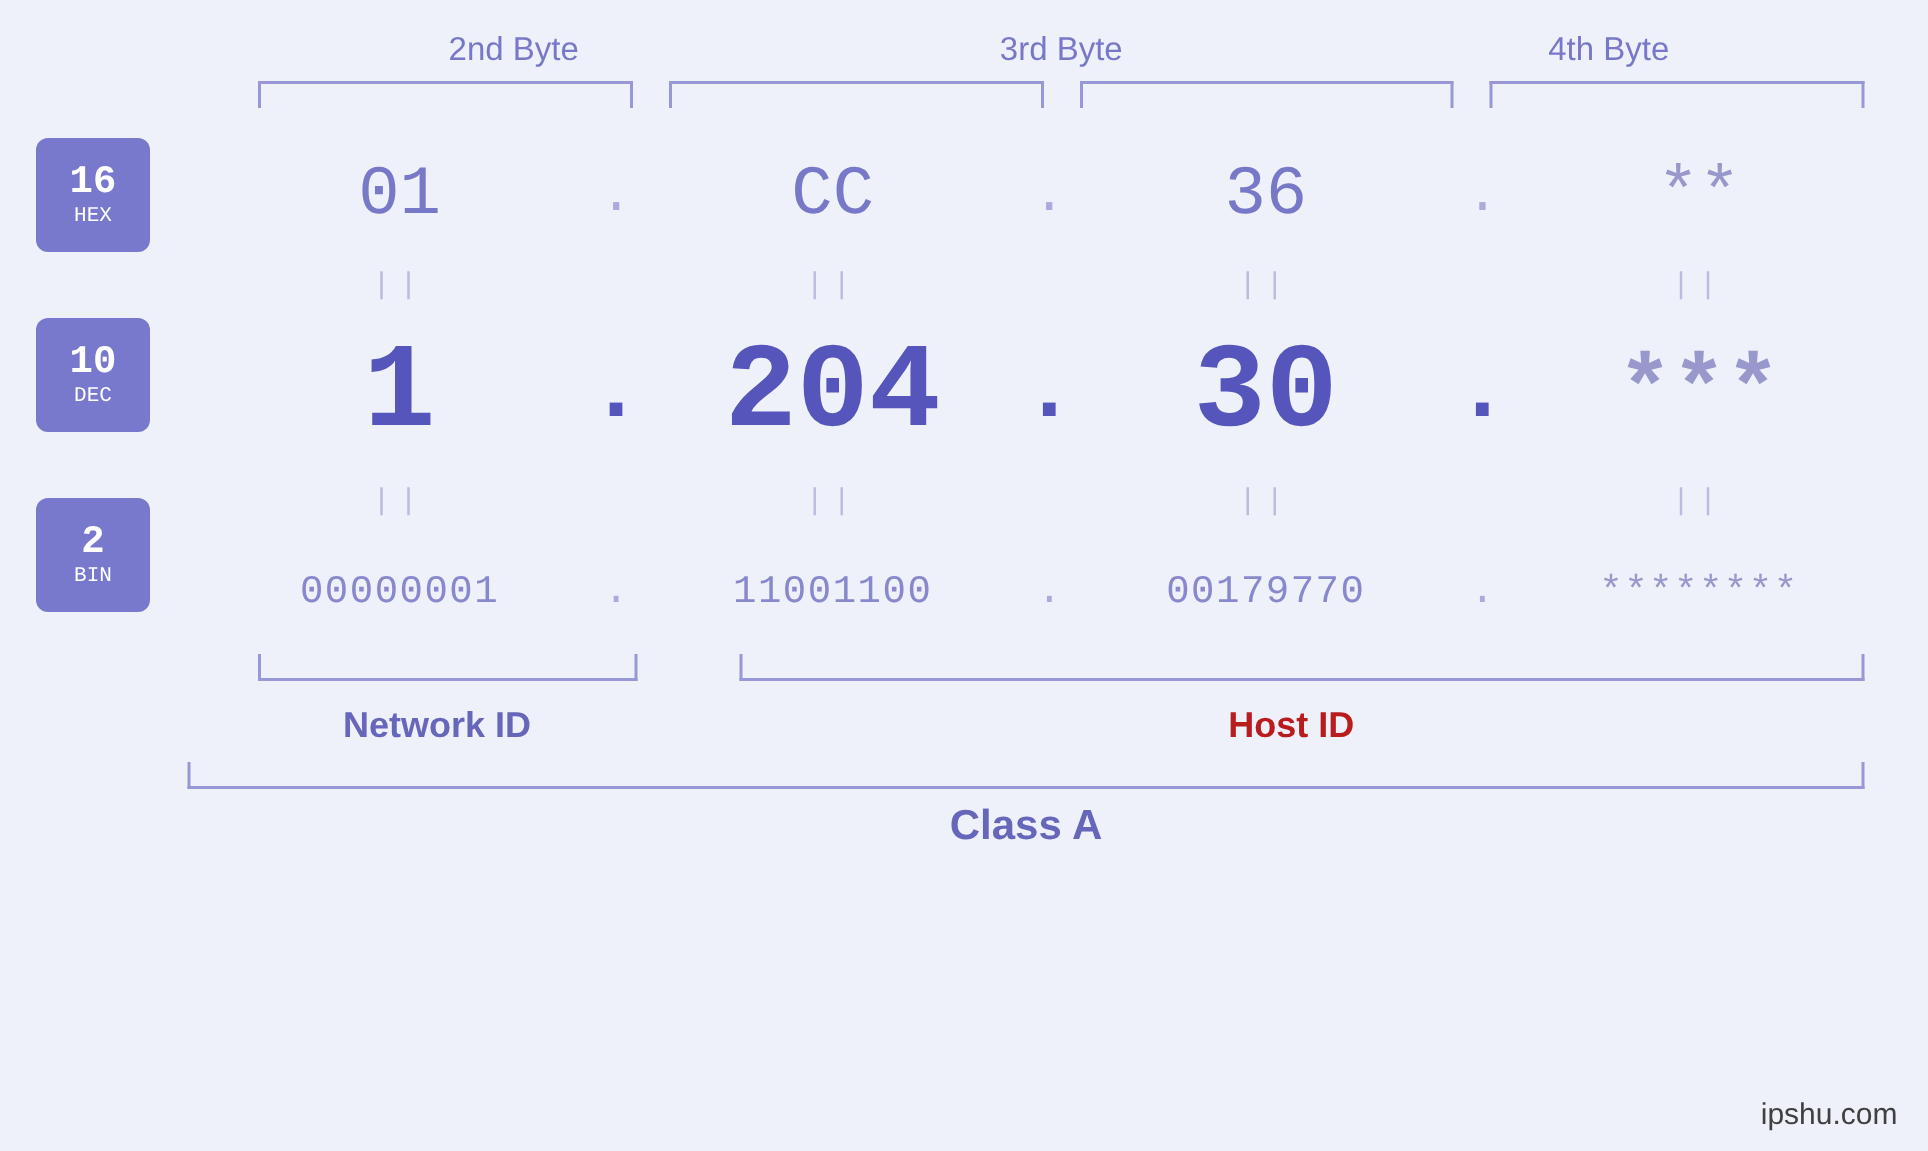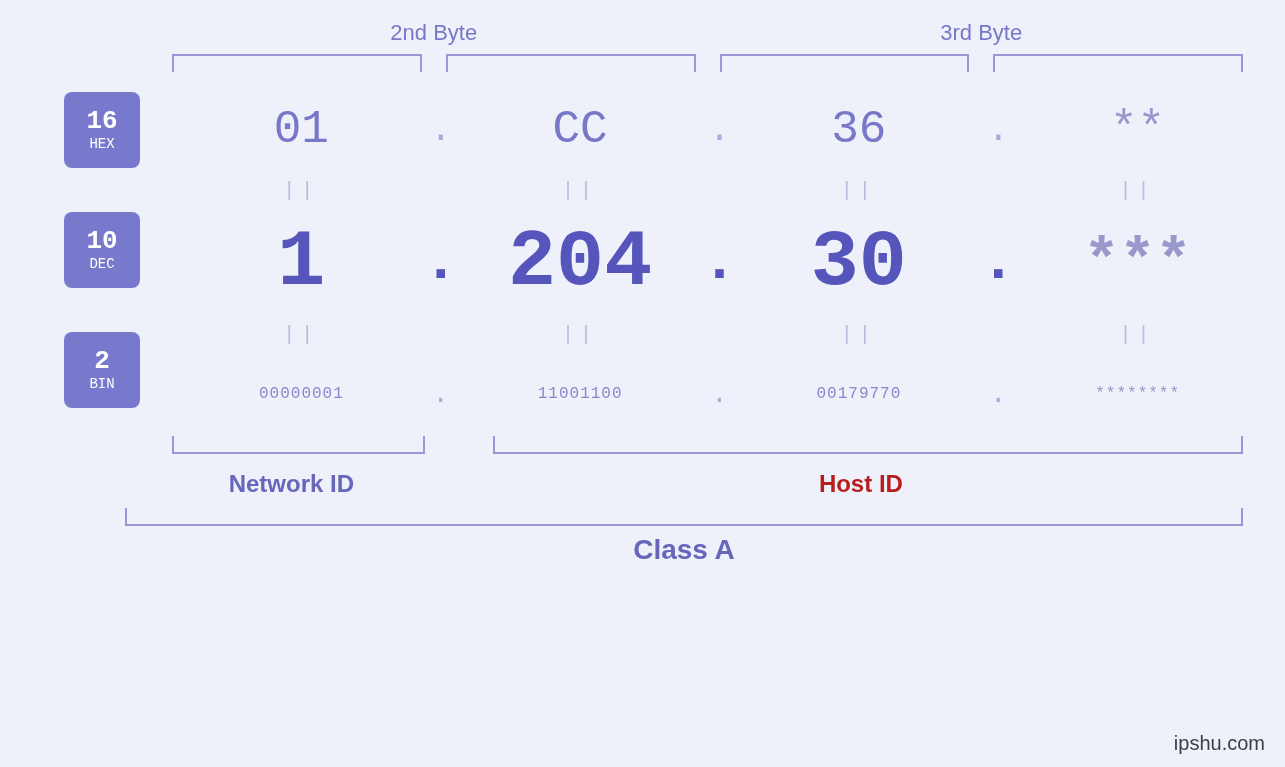--- a/index.html
+++ b/index.html
@@ -88,21 +88,21 @@
       height: 18px;
       border-top: 2px solid #9898d8;
       border-left: 2px solid #9898d8;
       border-right: 2px solid #9898d8;
       margin: 0 12px;
     }
 
     
     .rows-container {
       display: flex;
-      padding-left: 64px;
+      padding-left: 24px;
       padding-right: 30px;
     }
 
     .left-badges {
       width: 120px;
       display: flex;
       flex-direction: column;
       gap: 0;
     }
 
@@ -138,21 +138,21 @@
 
     .sep-cell {
       width: 44px;
       flex: 0 0 44px;
       text-align: center;
       color: #9898cc;
     }
 
     .hex-val { font-size: 46px; font-weight: 300; }
     .dec-val { font-size: 80px; font-weight: bold; color: #5555bb; }
-    .bin-val { font-size: 16px; letter-spacing: 1px; color: #8888cc; }
+    .bin-val { font-size: 26px; letter-spacing: 1px; color: #8888cc; }
 
     .hex-sep { font-size: 36px; color: #aaaadd; }
     .dec-sep { font-size: 60px; font-weight: bold; color: #5555bb; }
     .bin-sep { font-size: 28px; color: #aaaadd; }
 
     .eq-row {
       display: flex;
       align-items: center;
       height: 44px;
     }
@@ -259,20 +259,21 @@
   </style>
 </head>
 <body>
 
 <div class="full-layout">
 
   <div class="top-section">
     <div class="byte-headers">
       <div class="byte-header">2nd Byte</div>
       <div class="byte-header">3rd Byte</div>
+      <div class="byte-header">4th Byte</div>
     </div>
     <div class="byte-brackets-top">
       <div class="top-bracket"></div>
       <div class="top-bracket"></div>
       <div class="top-bracket"></div>
       <div class="top-bracket"></div>
     </div>
   </div>
 
   <div class="rows-container">

